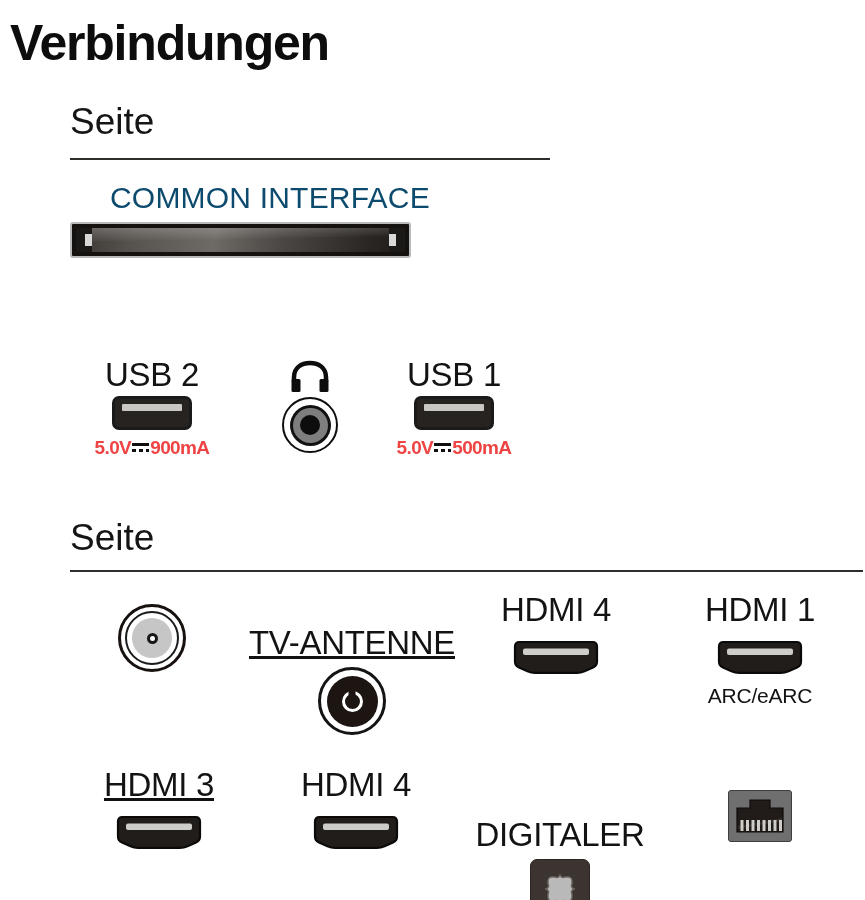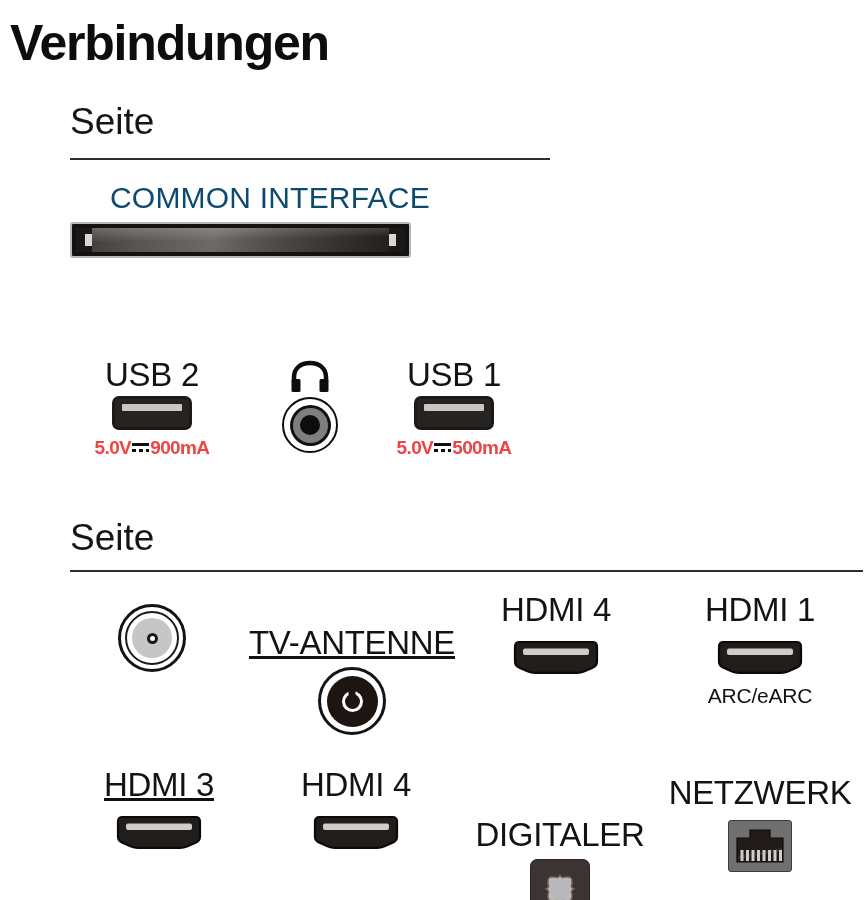--- a/index.html
+++ b/index.html
@@ -444,21 +444,20 @@
   <div class="port-graphic" style="margin-top:9px;">
     <div class="toslink">
       <svg width="40" height="40" viewBox="0 0 40 40" xmlns="http://www.w3.org/2000/svg">
         <path d="M8 12 A4 4 0 0 1 12 8 H15 A3.2 3.2 0 0 0 20 5.2 A3.2 3.2 0 0 0 25 8 H28 A4 4 0 0 1 32 12 V15 A3.2 3.2 0 0 0 34.8 20 A3.2 3.2 0 0 0 32 25 V28 A4 4 0 0 1 28 32 H25 A3.2 3.2 0 0 0 20 34.8 A3.2 3.2 0 0 0 15 32 H12 A4 4 0 0 1 8 28 V25 A3.2 3.2 0 0 0 5.2 20 A3.2 3.2 0 0 0 8 15 Z" fill="#b9b9b9" stroke="#6e6763" stroke-width="1.4"></path>
       </svg>
     </div>
   </div>
 </div>
 
 <div class="port-cell" style="left:670px; top:778px; width:180px;">
-  <div class="port-label">NETZWERK</div>
   <div class="port-graphic" style="margin-top:12px;">
     <div class="rj45">
       <svg width="52" height="40" viewBox="0 0 52 40" xmlns="http://www.w3.org/2000/svg">
         <path d="M3 36 V12 H16 V4 H36 V12 H49 V36 Z" fill="#211c19" stroke="#0e0b0a" stroke-width="1.2"></path>
         <path d="M4 30 L48 22 L48 25 L4 33 Z" fill="#3a322d" opacity="0.85"></path>
         <g fill="#cfcdca">
           <rect x="12" y="24" width="3" height="11"></rect>
           <rect x="17.5" y="24" width="3" height="11"></rect>
           <rect x="23" y="24" width="3" height="11"></rect>
           <rect x="28.5" y="24" width="3" height="11"></rect>

